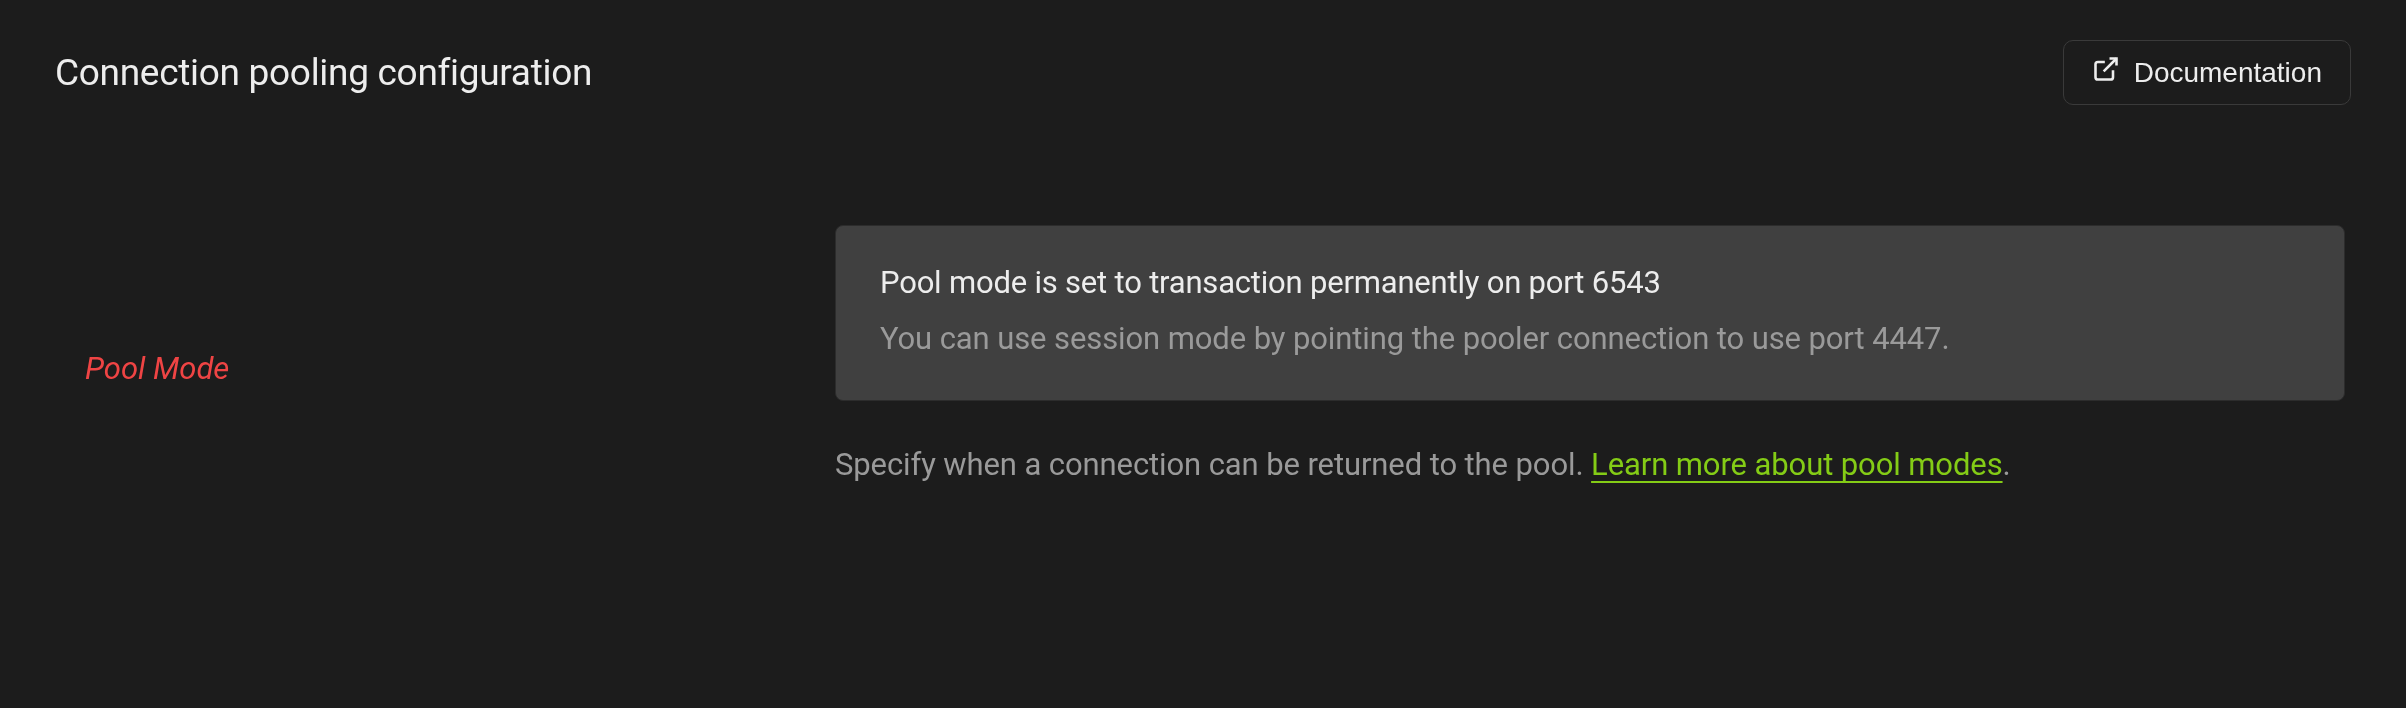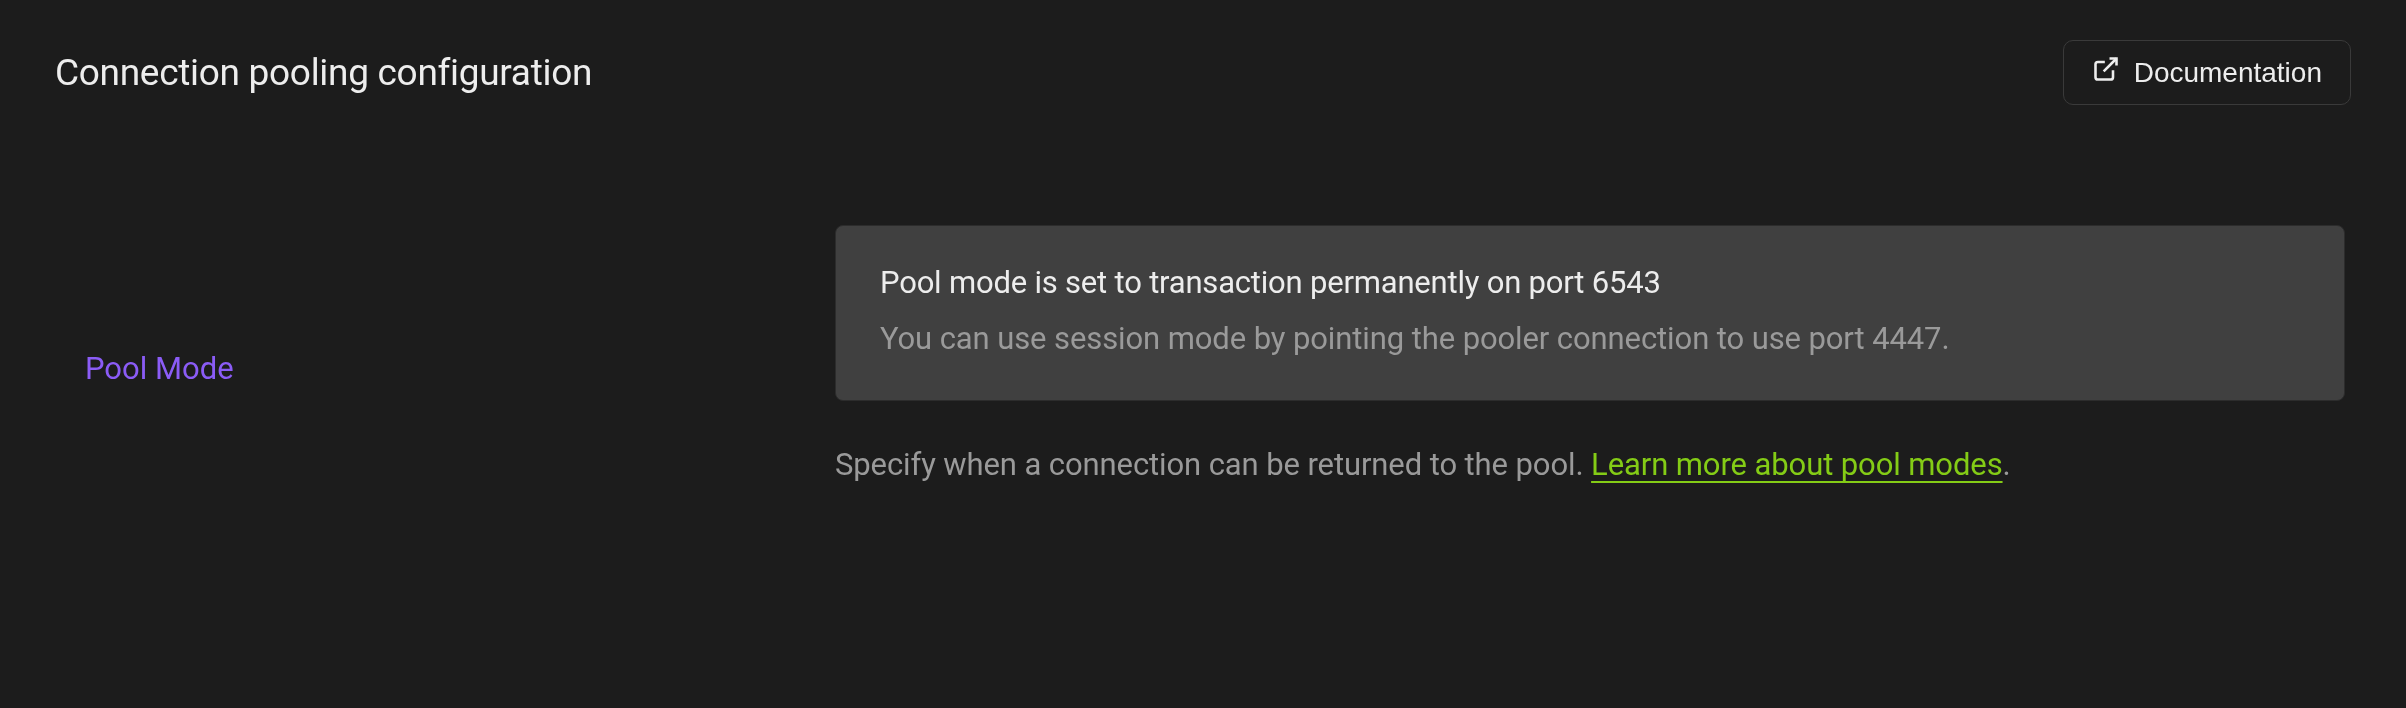--- a/index.html
+++ b/index.html
@@ -63,25 +63,26 @@
       fill: none;
     }
     .content-row {
       display: flex;
       gap: 0;
       align-items: flex-start;
     }
     .field-label {
       width: 780px;
       flex-shrink: 0;
-      color: #8b5cf6;
+      color: #ef4444;
       font-size: 31px;
       font-weight: 400;
       padding-top: 125px;
       padding-left: 30px;
+      font-style: italic;
     }
     .field-content {
       flex: 1;
       max-width: 1510px;
     }
     .info-box {
       background: #404040;
       border: 1px solid #2c2c2c;
       border-radius: 8px;
       padding: 38px 44px;

